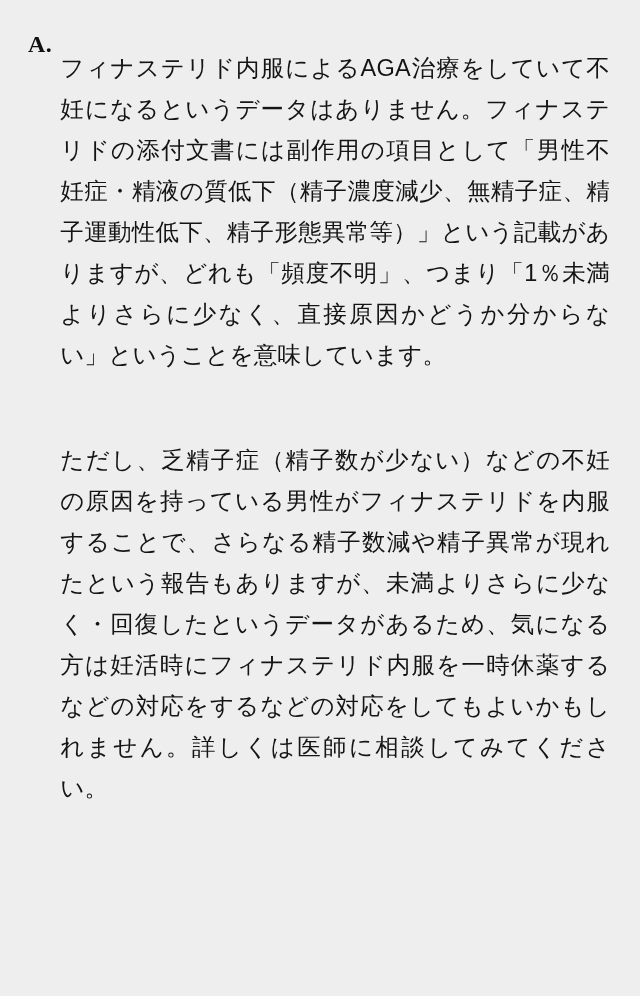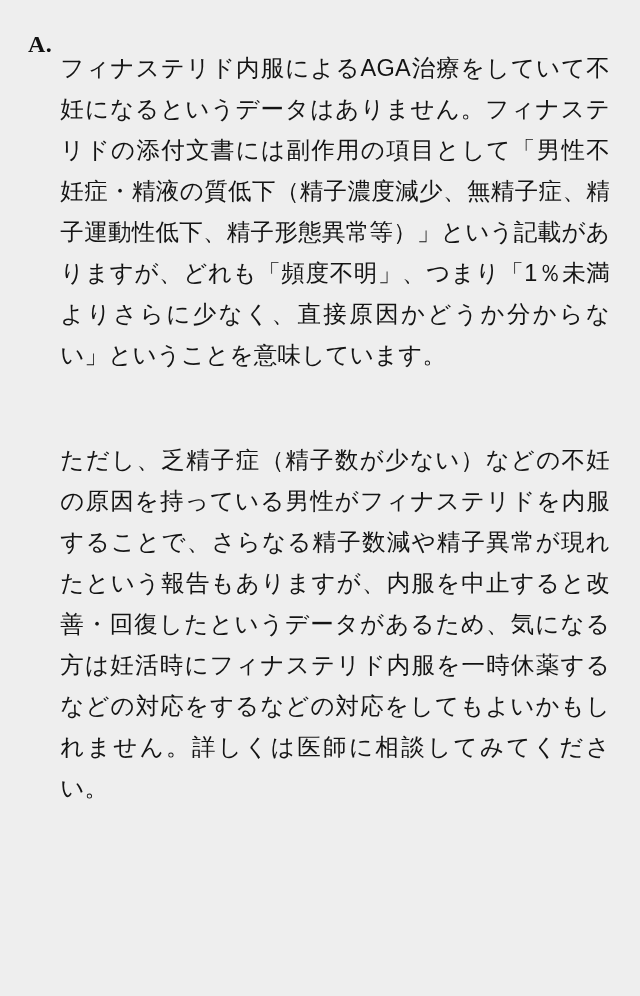--- a/index.html
+++ b/index.html
@@ -51,15 +51,15 @@
     margin-top: 41px;
   }
 </style>
 </head>
 <body>
 
 <div class="answer-block">
   <div class="answer-marker">A.</div>
   <div class="answer-body">
     <p class="para">フィナステリド内服によるAGA治療をしていて不妊になるというデータはありません。フィナステリドの添付文書には副作用の項目として「男性不妊症・精液の質低下（精子濃度減少、無精子症、精子運動性低下、精子形態異常等）」という記載がありますが、どれも「頻度不明」、つまり「1％未満よりさらに少なく、直接原因かどうか分からない」ということを意味しています。</p>
-    <p class="para">ただし、乏精子症（精子数が少ない）などの不妊の原因を持っている男性がフィナステリドを内服することで、さらなる精子数減や精子異常が現れたという報告もありますが、内服を中止すると改善・回復したというデータがあるため、気になる方は妊活時にフィナステリド内服を一時休薬するなどの対応をするなどの対応をしてもよいかもしれません。詳しくは医師に相談してみてください。</p>
+    <p class="para">ただし、乏精子症（精子数が少ない）などの不妊の原因を持っている男性がフィナステリドを内服することで、さらなる精子数減や精子異常が現れたという報告もありますが、未満よりさらに少なく・回復したというデータがあるため、気になる方は妊活時にフィナステリド内服を一時休薬するなどの対応をするなどの対応をしてもよいかもしれません。詳しくは医師に相談してみてください。</p>
   </div>
 </div>
 
 </body></html>

